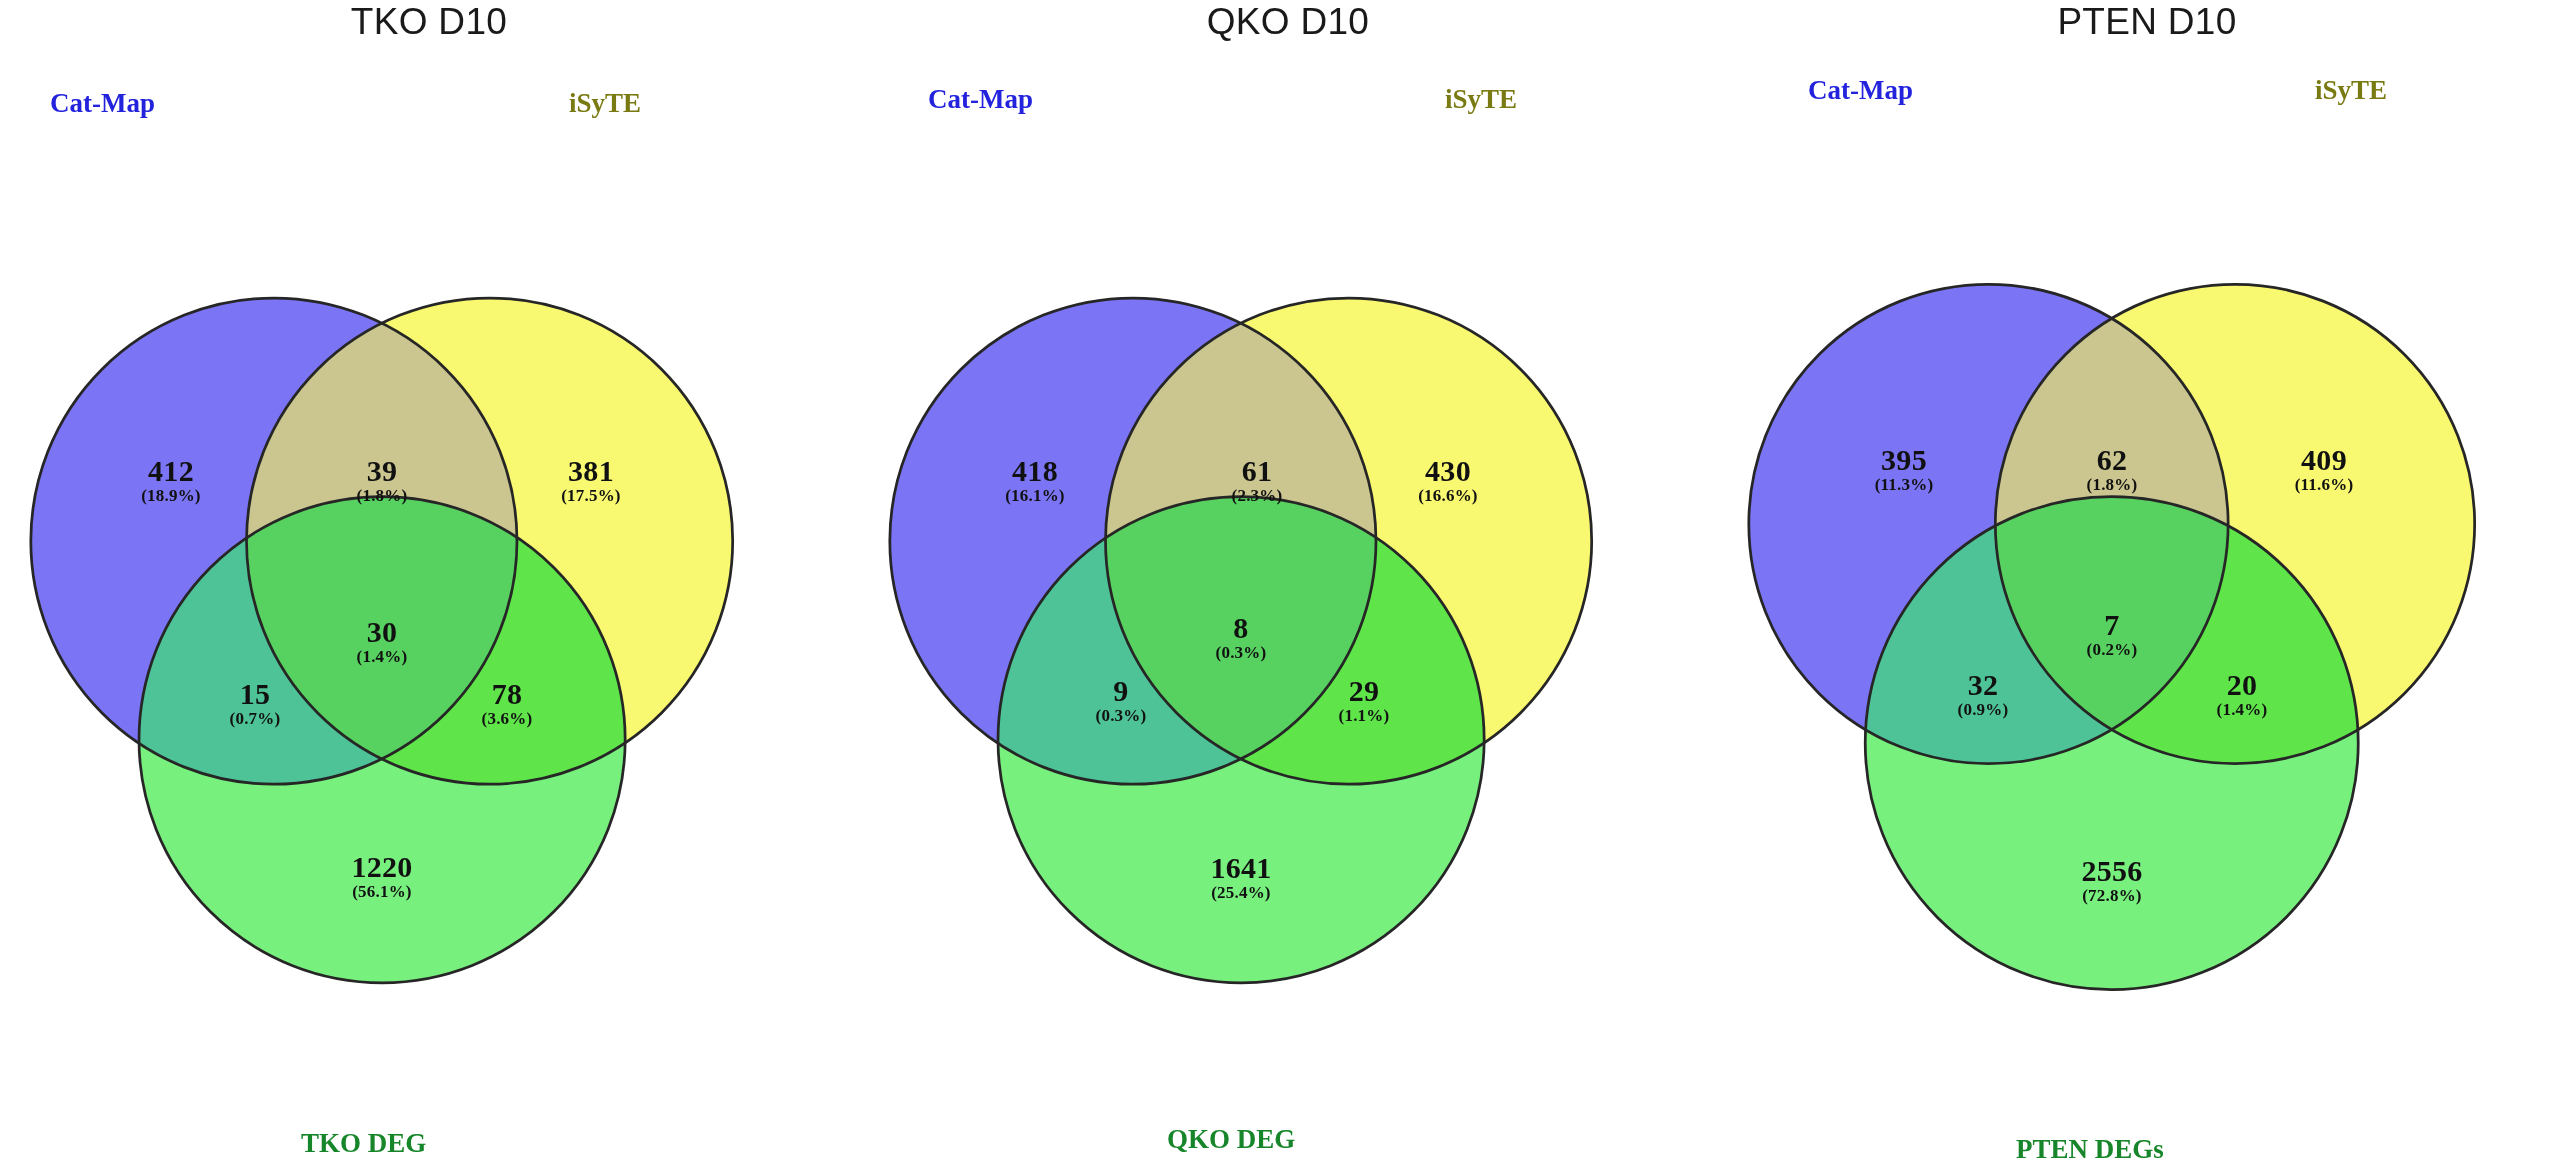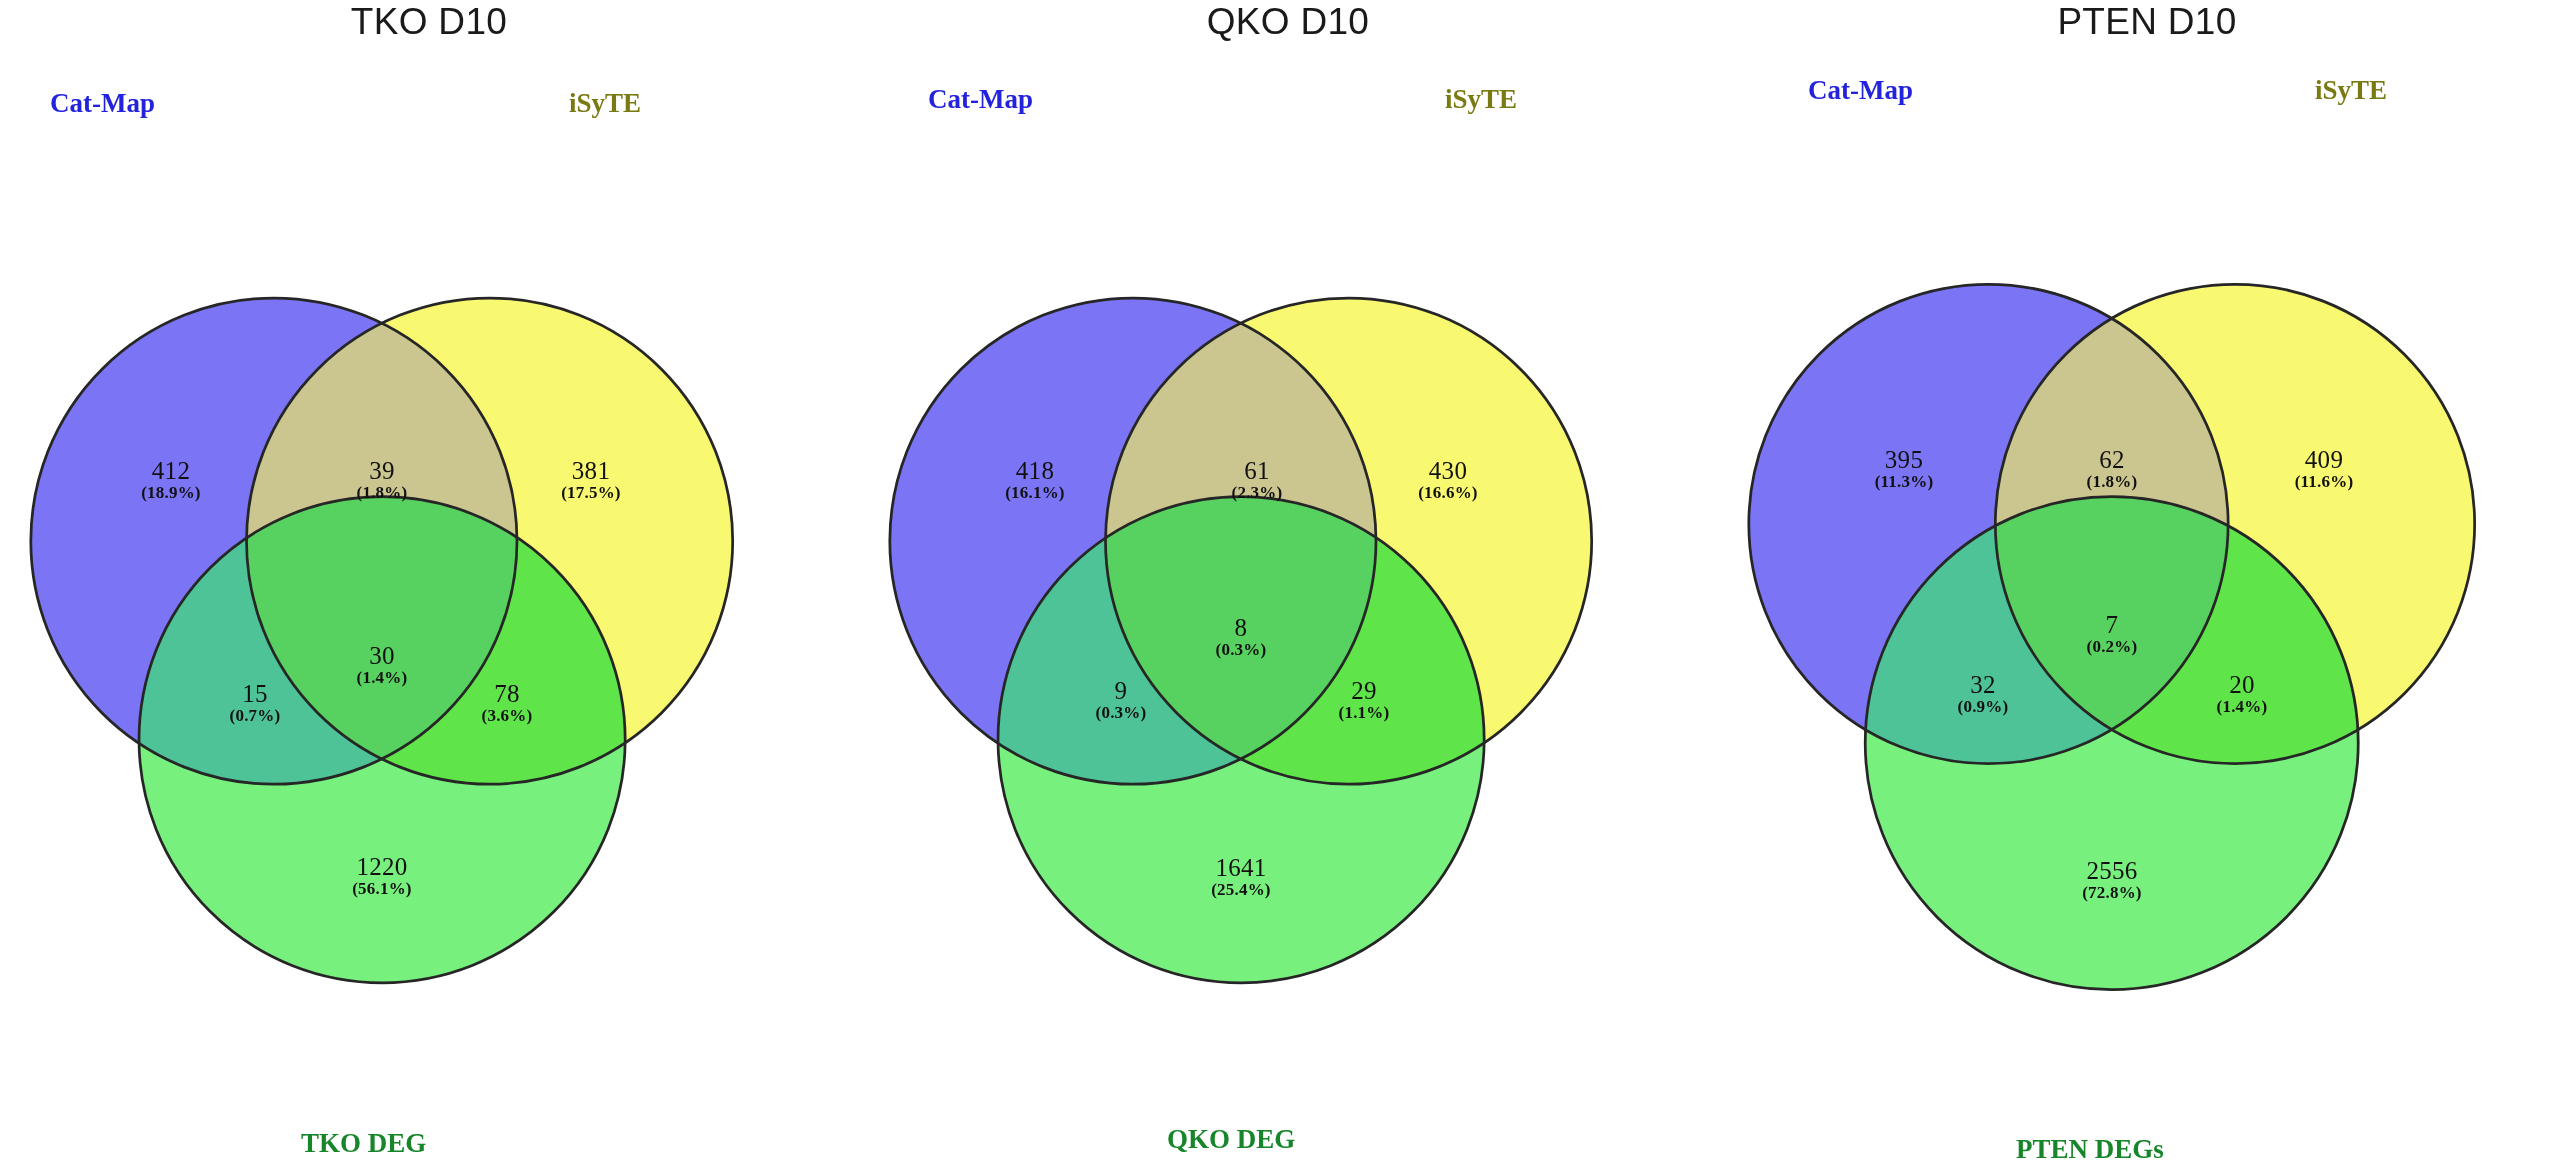--- a/index.html
+++ b/index.html
@@ -72,22 +72,22 @@
     position: absolute;
     text-align: center;
     color: #111111;
     font-family: "Liberation Serif", "DejaVu Serif", serif;
     line-height: 1.03;
     white-space: nowrap;
     transform: translate(-50%, -50%);
   }
   .region .count {
     display: block;
-    font-weight: normal;
-    font-size: 25px;
+    font-weight: bold;
+    font-size: 30px;
     letter-spacing: 0.3px;
   }
   .region .pct {
     display: block;
     font-weight: bold;
     font-size: 17px;
     letter-spacing: 0.2px;
   }
 </style>
 </head>
@@ -146,21 +146,21 @@
         <span class="pct">(18.9%)</span>
       </div>
       <div class="region" style="left:382px; top:480px;">
         <span class="count">39</span>
         <span class="pct">(1.8%)</span>
       </div>
       <div class="region" style="left:591px; top:480px;">
         <span class="count">381</span>
         <span class="pct">(17.5%)</span>
       </div>
-      <div class="region" style="left:382px; top:641px;margin-top:24px;">
+      <div class="region" style="left:382px; top:641px;">
         <span class="count">30</span>
         <span class="pct">(1.4%)</span>
       </div>
       <div class="region" style="left:255px; top:703px;">
         <span class="count">15</span>
         <span class="pct">(0.7%)</span>
       </div>
       <div class="region" style="left:507px; top:703px;">
         <span class="count">78</span>
         <span class="pct">(3.6%)</span>

